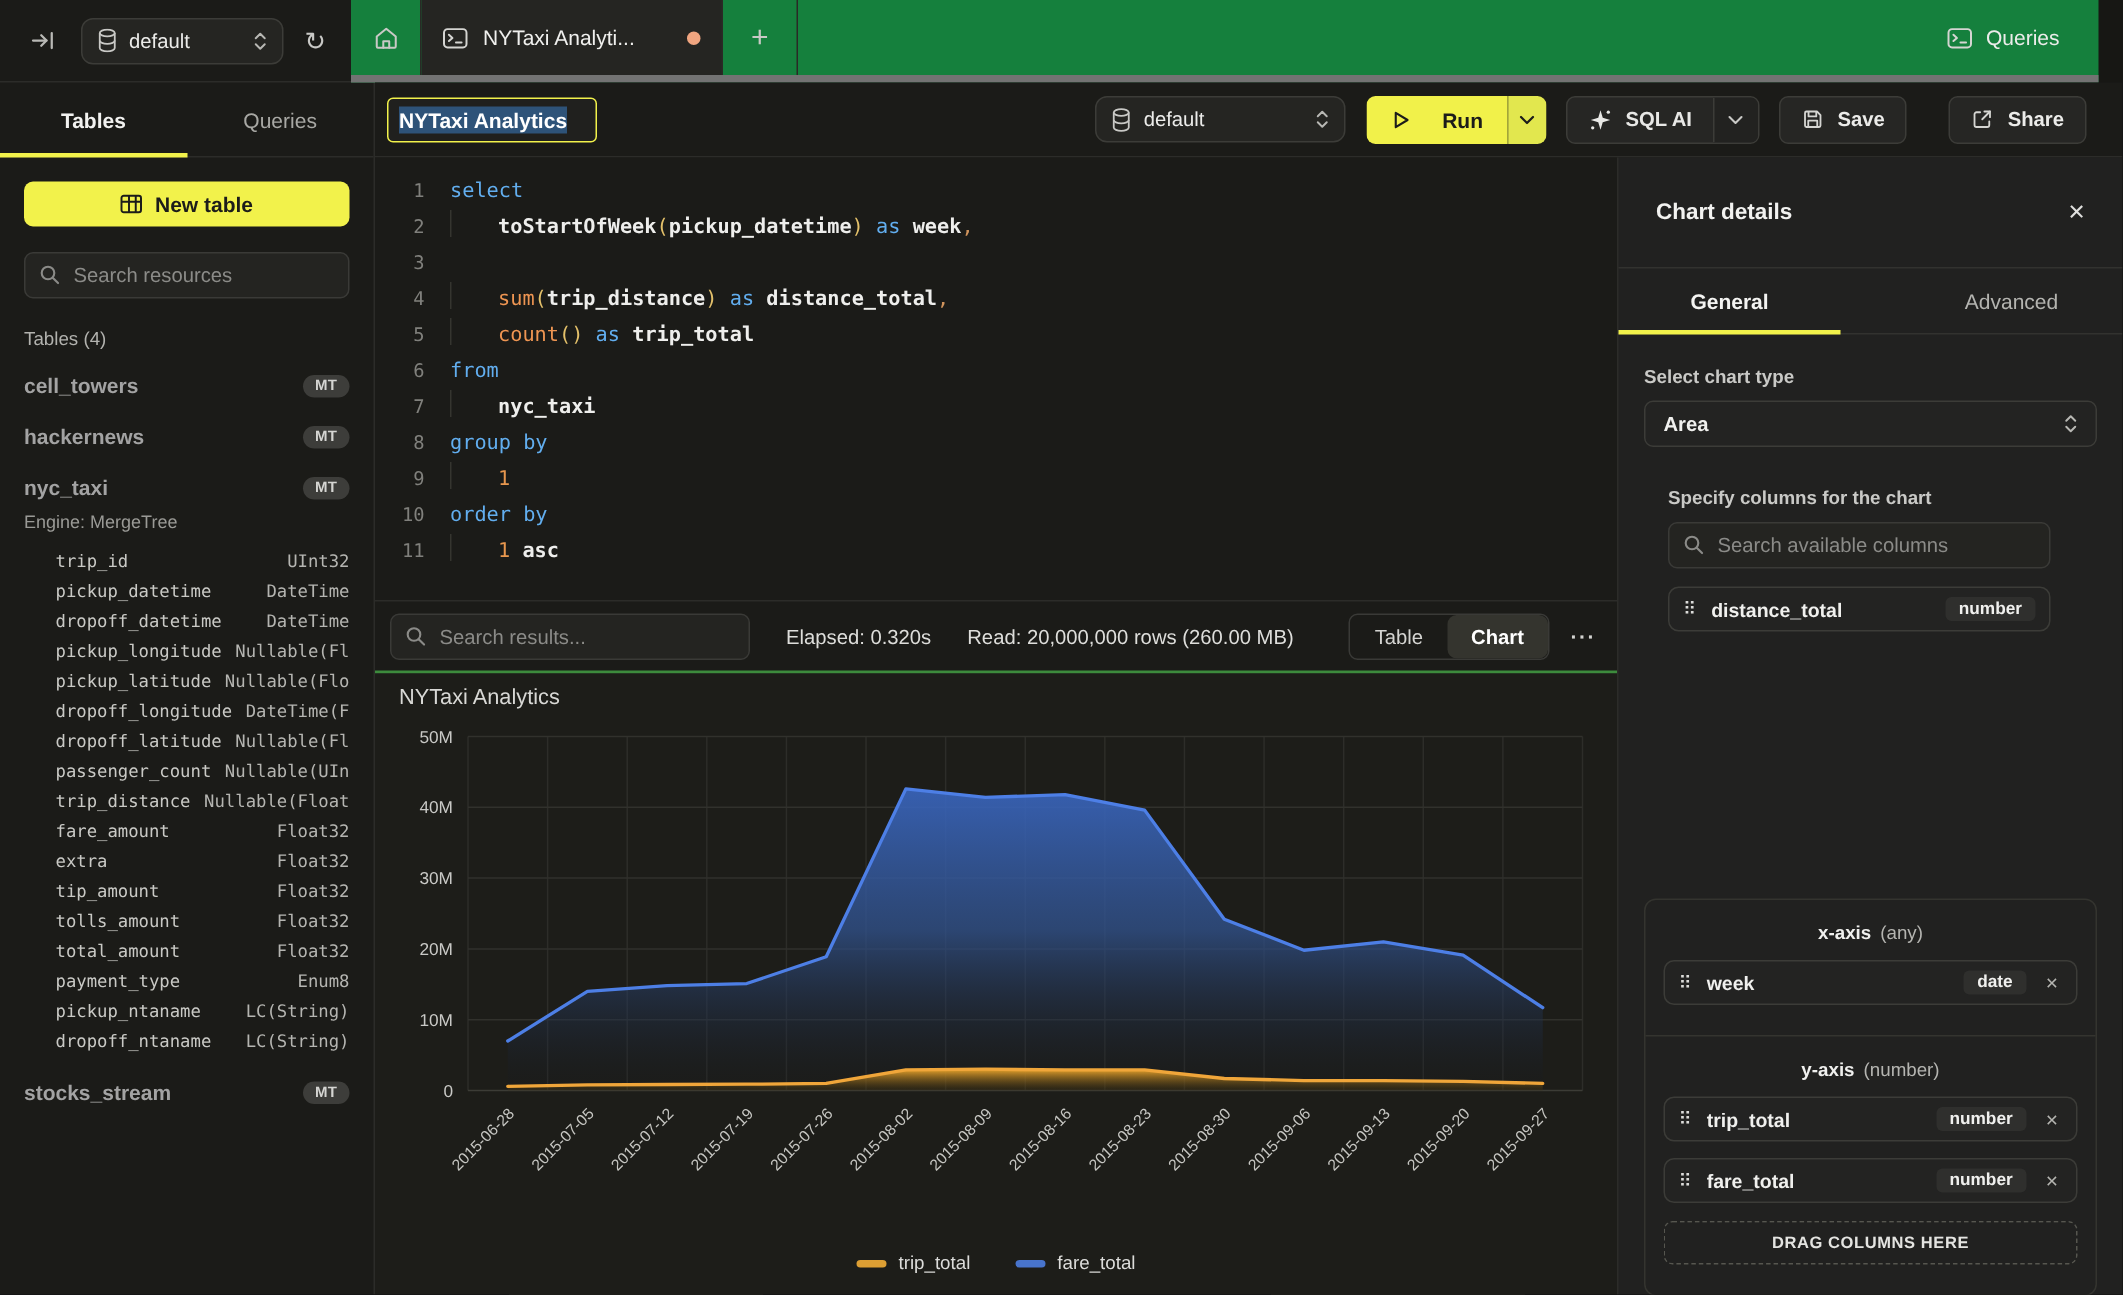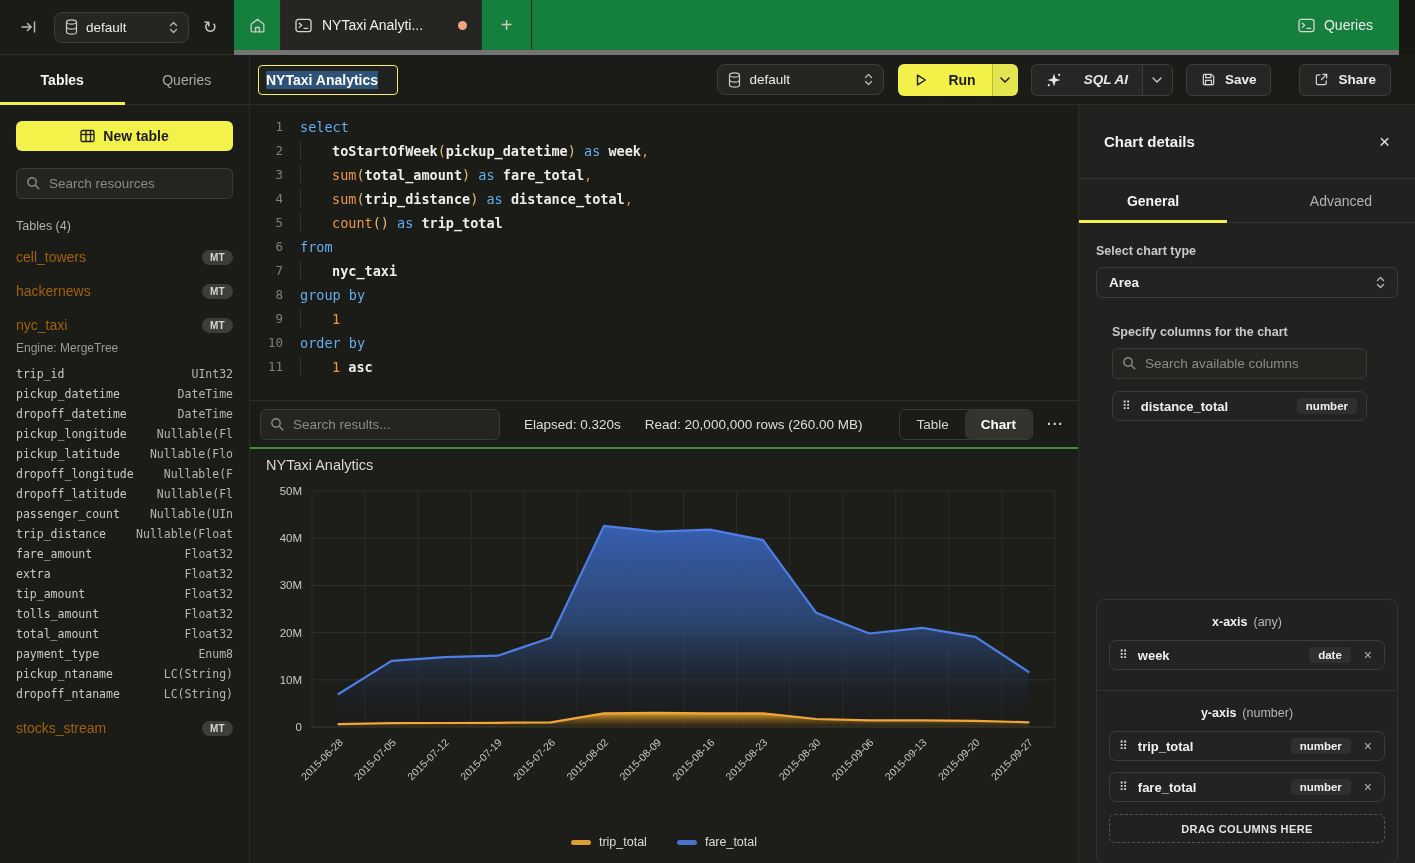--- a/index.html
+++ b/index.html
@@ -26,27 +26,27 @@
   .new-table-btn { width:100%; height:30px; background:#f2f24b; color:#1c1c1a; border:none; border-radius:6px;
     font-size:14px; font-weight:600; display:flex; align-items:center; justify-content:center; gap:8px; cursor:pointer;
     font-family:"Liberation Sans", sans-serif; }
   .search-box { position:relative; margin-top:17px; }
   .search-box input { width:100%; height:31px; background:#242421; border:1px solid #3a3a37; border-radius:6px;
     color:#e0e0de; font-size:13.5px; padding:0 10px 0 32px; outline:none; font-family:"Liberation Sans", sans-serif; }
   .search-box input::placeholder { color:#8b8b88; }
   .search-box .mag { position:absolute; left:10px; top:8px; }
   .sb-section-label { margin-top:20px; font-size:12.5px; color:#b2b2ae; }
   .sb-table-row { display:flex; align-items:center; justify-content:space-between; margin-top:14px; height:20px; cursor:pointer; }
-  .sb-table-name { font-size:14px; font-weight:400; color:#a16207; }
+  .sb-table-name { font-size:14px; font-weight:700; color:#a3a3a3; }
   .mt-badge { background:#3d3d3a; color:#d5d5d2; font-size:10px; font-weight:700; border-radius:9px;
     padding:2px 8px; letter-spacing:.3px; }
   .sb-engine { margin-top:6px; font-size:12px; color:#9a9a96; }
   .sb-cols { margin-top:9px; font-family:"DejaVu Sans Mono", monospace; font-size:11.5px; }
   .sb-col-row { display:flex; justify-content:space-between; height:20px; align-items:center; }
-  .sb-col-name { color:#c9c9c5; }
+  .sb-col-name { color:#c9c9c5;margin-left:21px; }
   .sb-col-type { color:#b5b5b1; }
 
   
   .main-tabs { position:absolute; left:234px; top:0; width:1165px; height:55px; background:#15803d;
     border-bottom:5px solid #737373; display:flex; align-items:stretch; }
   .home-btn { width:47px; display:flex; align-items:center; justify-content:center; border-right:1px solid #2a2a26; cursor:pointer; }
   .qtab { width:201px; background:#252522; display:flex; align-items:center; gap:10px; padding:0 14px;
     border-right:1px solid #2a2a26; cursor:pointer; }
   .qtab .t-label { font-size:14px; color:#f0f0ee; font-weight:500; flex:1; white-space:nowrap; overflow:hidden; }
   .t-dot { width:9px; height:9px; border-radius:50%; background:#f0a580; }
@@ -66,21 +66,21 @@
   .btn { display:flex; align-items:center; gap:9px; height:32px; border-radius:6px; border:1px solid #3c3c38;
     background:#262624; color:#ececea; font-size:13.5px; font-weight:600; padding:0 14px; cursor:pointer;
     font-family:"Liberation Sans", sans-serif; }
   .split { display:flex; align-items:stretch; height:32px; border-radius:6px; overflow:hidden; cursor:pointer; }
   .run-split { margin-left:14px; }
   .run-main { display:flex; align-items:center; gap:20px; background:#f1f14a; color:#1c1c1a;
     font-size:14px; font-weight:700; padding:0 16px; }
   .run-caret { width:26px; background:#e2e74e; display:flex; align-items:center; justify-content:center;
     border-left:1px solid rgba(0,0,0,.18); }
   .ai-split { margin-left:13px; border:1px solid #3c3c38; border-radius:6px; background:#262624; }
-  .ai-main { display:flex; align-items:center; gap:22px; padding:0 14px; font-size:13.5px; font-weight:600;font-style:italic; }
+  .ai-main { display:flex; align-items:center; gap:9px; padding:0 14px; font-size:13.5px; font-weight:600; }
   .ai-caret { width:30px; display:flex; align-items:center; justify-content:center; border-left:1px solid #3c3c38; background:#222220; }
   .save-btn { margin-left:13px; }
   .share-btn { margin-left:28px; }
 
   
   .editor { position:absolute; left:250px; top:105px; width:828px; height:295px; background:#1b1b18;
     font-family:"DejaVu Sans Mono", monospace; font-size:13.5px; line-height:24px; padding-top:10px; overflow:hidden; }
   .code-line { display:flex; height:24px; }
   .code-line .ln { width:50px; text-align:right; padding-right:17px; color:#80807c; font-size:12.5px; flex:none; }
   .code-line .lc { white-space:pre; }
@@ -256,21 +256,21 @@
             <div class="sb-col-row">
               <span class="sb-col-name">pickup_longitude</span>
               <span class="sb-col-type">Nullable(Fl</span>
             </div>
             <div class="sb-col-row">
               <span class="sb-col-name">pickup_latitude</span>
               <span class="sb-col-type">Nullable(Flo</span>
             </div>
             <div class="sb-col-row">
               <span class="sb-col-name">dropoff_longitude</span>
-              <span class="sb-col-type">Nullable(F</span>
+              <span class="sb-col-type">DateTime(F</span>
             </div>
             <div class="sb-col-row">
               <span class="sb-col-name">dropoff_latitude</span>
               <span class="sb-col-type">Nullable(Fl</span>
             </div>
             <div class="sb-col-row">
               <span class="sb-col-name">passenger_count</span>
               <span class="sb-col-type">Nullable(UIn</span>
             </div>
             <div class="sb-col-row">
@@ -446,21 +446,20 @@
       <div class="code-line">
         <span class="ln">1</span>
         <span class="lc"><span class="tk-kw">select</span></span>
       </div>
       <div class="code-line">
         <span class="ln">2</span>
         <span class="lc"><span class="ind"></span><span class="tk-id">toStartOfWeek</span><span class="tk-pr">(</span><span class="tk-id">pickup_datetime</span><span class="tk-pr">)</span><span class="tk-pl"> </span><span class="tk-kw">as</span><span class="tk-pl"> </span><span class="tk-id">week</span><span class="tk-pu">,</span></span>
       </div>
       <div class="code-line">
         <span class="ln">3</span>
-        <span class="lc"><span class="ind"></span><span class="tk-fn">sum</span><span class="tk-pr">(</span><span class="tk-id">total_amount</span><span class="tk-pr">)</span><span class="tk-pl"> </span><span class="tk-kw">as</span><span class="tk-pl"> </span><span class="tk-id">fare_total</span><span class="tk-pu">,</span></span>
       </div>
       <div class="code-line">
         <span class="ln">4</span>
         <span class="lc"><span class="ind"></span><span class="tk-fn">sum</span><span class="tk-pr">(</span><span class="tk-id">trip_distance</span><span class="tk-pr">)</span><span class="tk-pl"> </span><span class="tk-kw">as</span><span class="tk-pl"> </span><span class="tk-id">distance_total</span><span class="tk-pu">,</span></span>
       </div>
       <div class="code-line">
         <span class="ln">5</span>
         <span class="lc"><span class="ind"></span><span class="tk-fn">count</span><span class="tk-pr">(</span><span class="tk-pr">)</span><span class="tk-pl"> </span><span class="tk-kw">as</span><span class="tk-pl"> </span><span class="tk-id">trip_total</span></span>
       </div>
       <div class="code-line">

